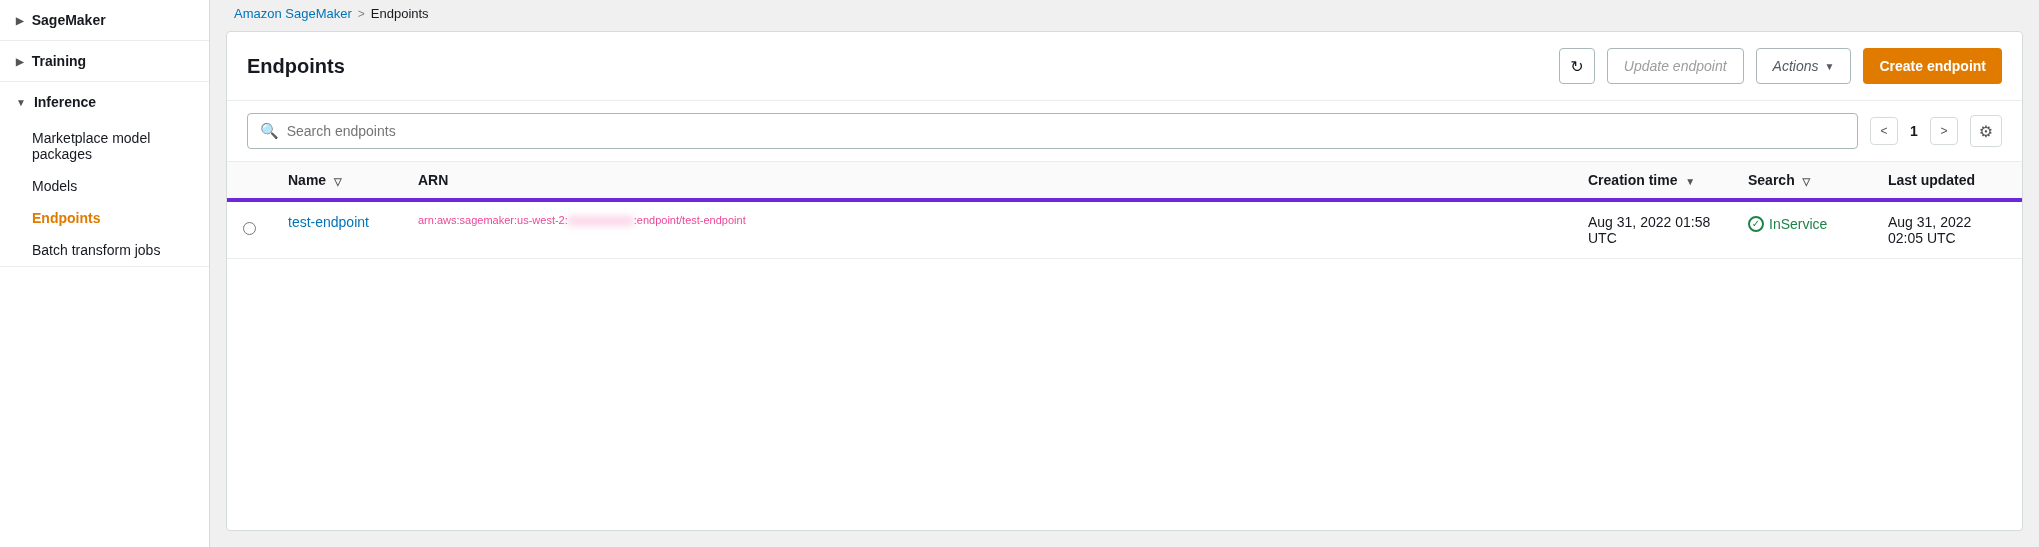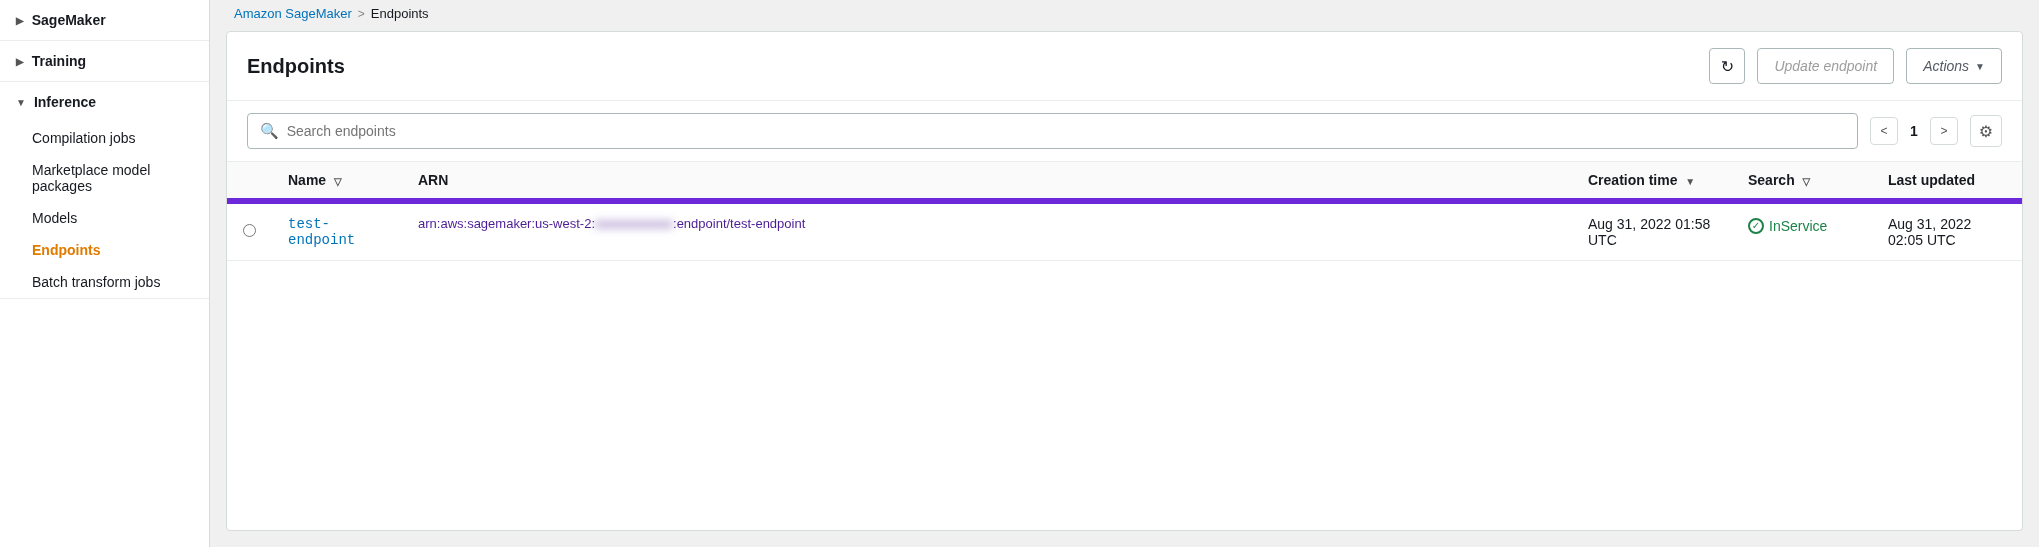--- a/index.html
+++ b/index.html
@@ -214,21 +214,21 @@
     
     .table-wrapper {
       flex: 1;
       overflow: auto;
     }
     table {
       width: 100%;
       border-collapse: collapse;
     }
     thead tr {
-      border-bottom: 6px solid #6d28d9;
+      border-bottom: 4px solid #6d28d9;
     }
     th {
       padding: 10px 16px;
       text-align: left;
       font-size: 14px;
       font-weight: 700;
       color: #16191f;
       white-space: nowrap;
       background: #fafafa;
     }
@@ -241,21 +241,20 @@
     td {
       padding: 12px 16px;
       font-size: 14px;
       color: #16191f;
       border-bottom: 1px solid #eaeded;
       vertical-align: top;
     }
     td.link {
       color: #0073bb;
       cursor: pointer;
-      font-family: Liberation Mono, monospace;
     }
     .radio-cell {
       width: 40px;
       text-align: center;
       vertical-align: middle;
     }
     .radio-input {
       accent-color: #0073bb;
     }
     .status-badge {
@@ -270,22 +269,22 @@
       height: 16px;
       border-radius: 50%;
       border: 2px solid #1d8348;
       display: inline-flex;
       align-items: center;
       justify-content: center;
       font-size: 10px;
       color: #1d8348;
     }
     .arn-cell {
-      color: #4c1d95;
-      font-size: 13px;
+      color: #ec4899;
+      font-size: 11px;
     }
     .blur-text {
       filter: blur(4px);
       user-select: none;
     }
     .col-checkbox { width: 44px; }
     .col-name { width: 130px; }
     .col-arn { min-width: 300px; }
     .col-creation { width: 160px; }
     .col-status { width: 140px; }
@@ -307,23 +306,20 @@
     <div class="sidebar-section-header">
       <span class="arrow">▶</span>
       <span>Training</span>
     </div>
   </div>
 
   <div class="sidebar-section">
     <div class="sidebar-section-header">
       <span class="arrow">▼</span>
       <span>Inference</span>
-    </div>
-    <div class="sidebar-item">
-      <span>Compilation jobs</span>
     </div>
     <div class="sidebar-item">
       <span>Marketplace model packages</span>
     </div>
     <div class="sidebar-item">
       <span>Models</span>
     </div>
     <div class="sidebar-item active">
       <span>Endpoints</span>
     </div>
@@ -347,20 +343,23 @@
       <span class="card-title">Endpoints</span>
       <button class="btn-refresh">
         <span>↻</span>
       </button>
       <button class="btn-secondary disabled">
         <span>Update endpoint</span>
       </button>
       <button class="btn-secondary">
         <span>Actions</span>
         <span style="font-size:10px;">▼</span>
+      </button>
+      <button class="btn-primary">
+        <span>Create endpoint</span>
       </button>
     </div>
 
     <div class="search-bar-row">
       <div class="search-input-wrapper">
         <span class="search-icon">🔍</span>
         <input type="text" class="search-input" placeholder="Search endpoints" style="">
       </div>
       <div class="pagination">
         <button class="page-btn">

